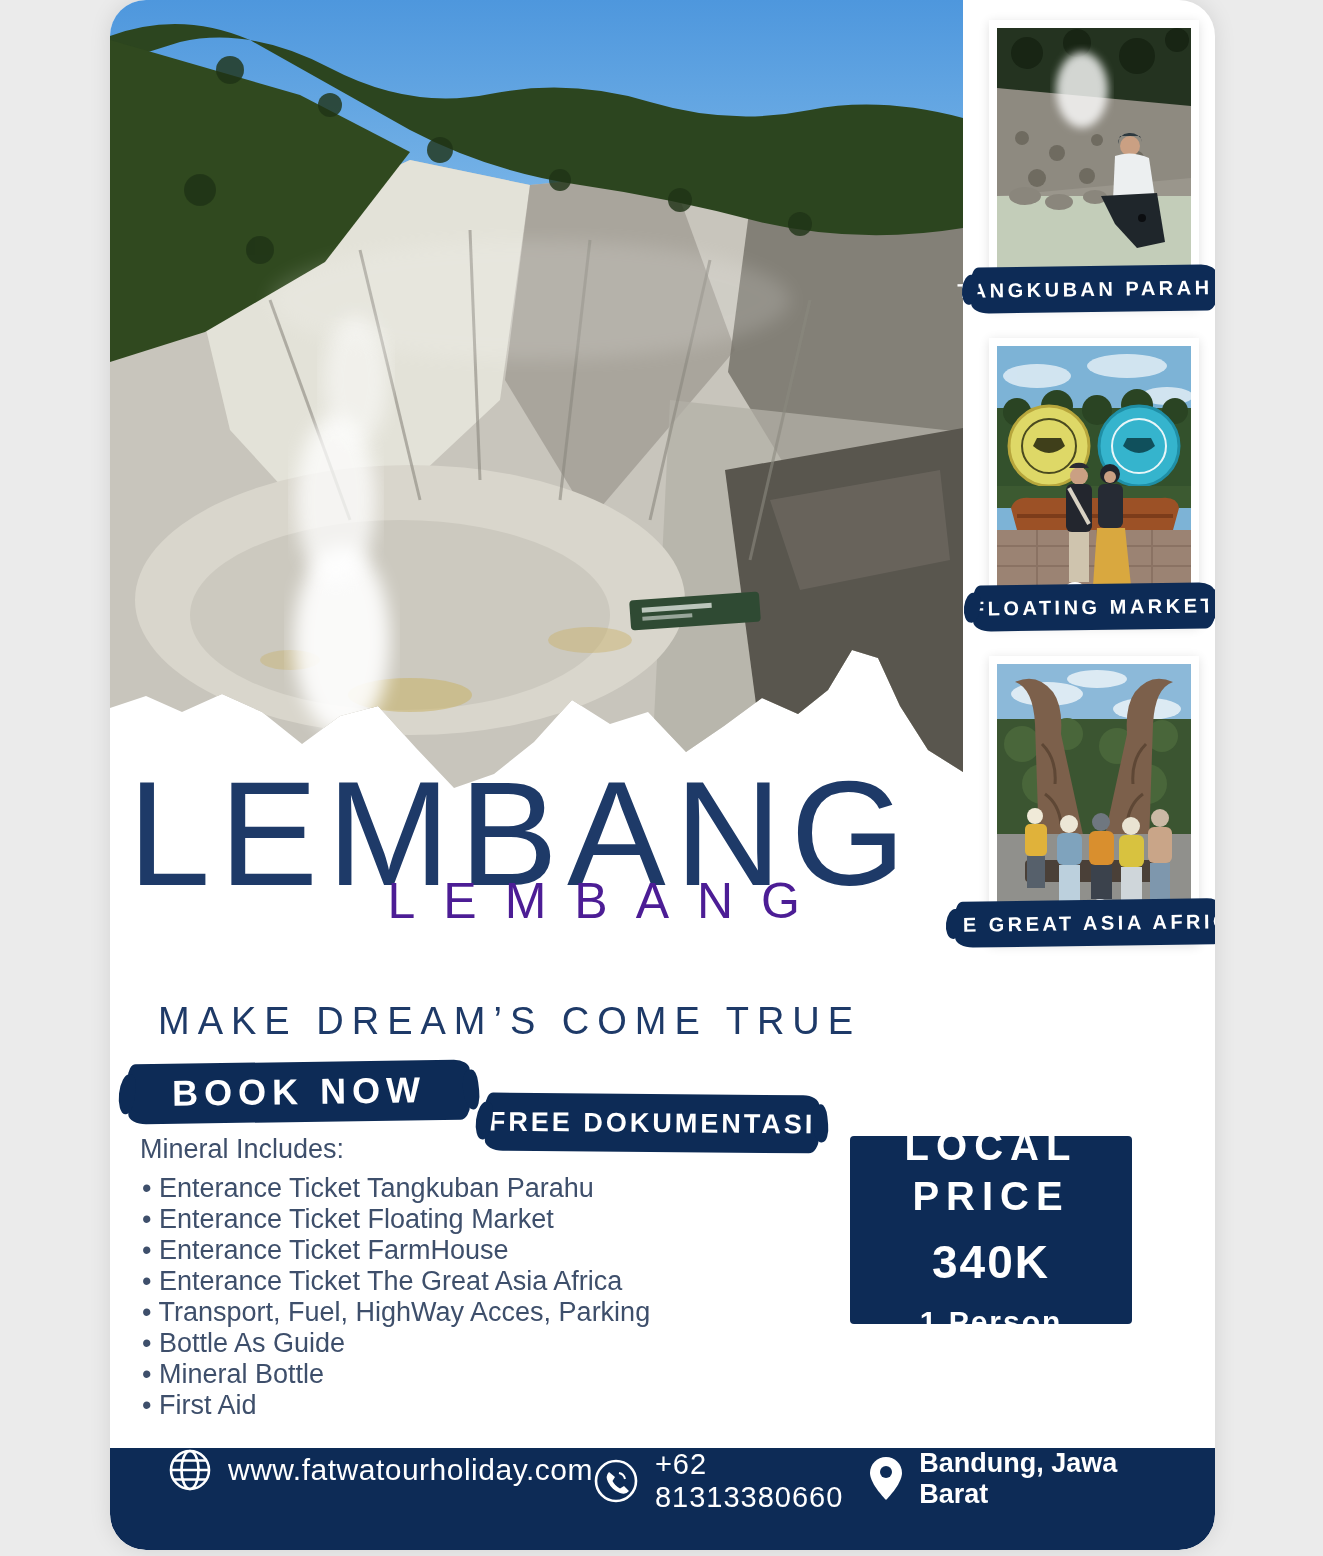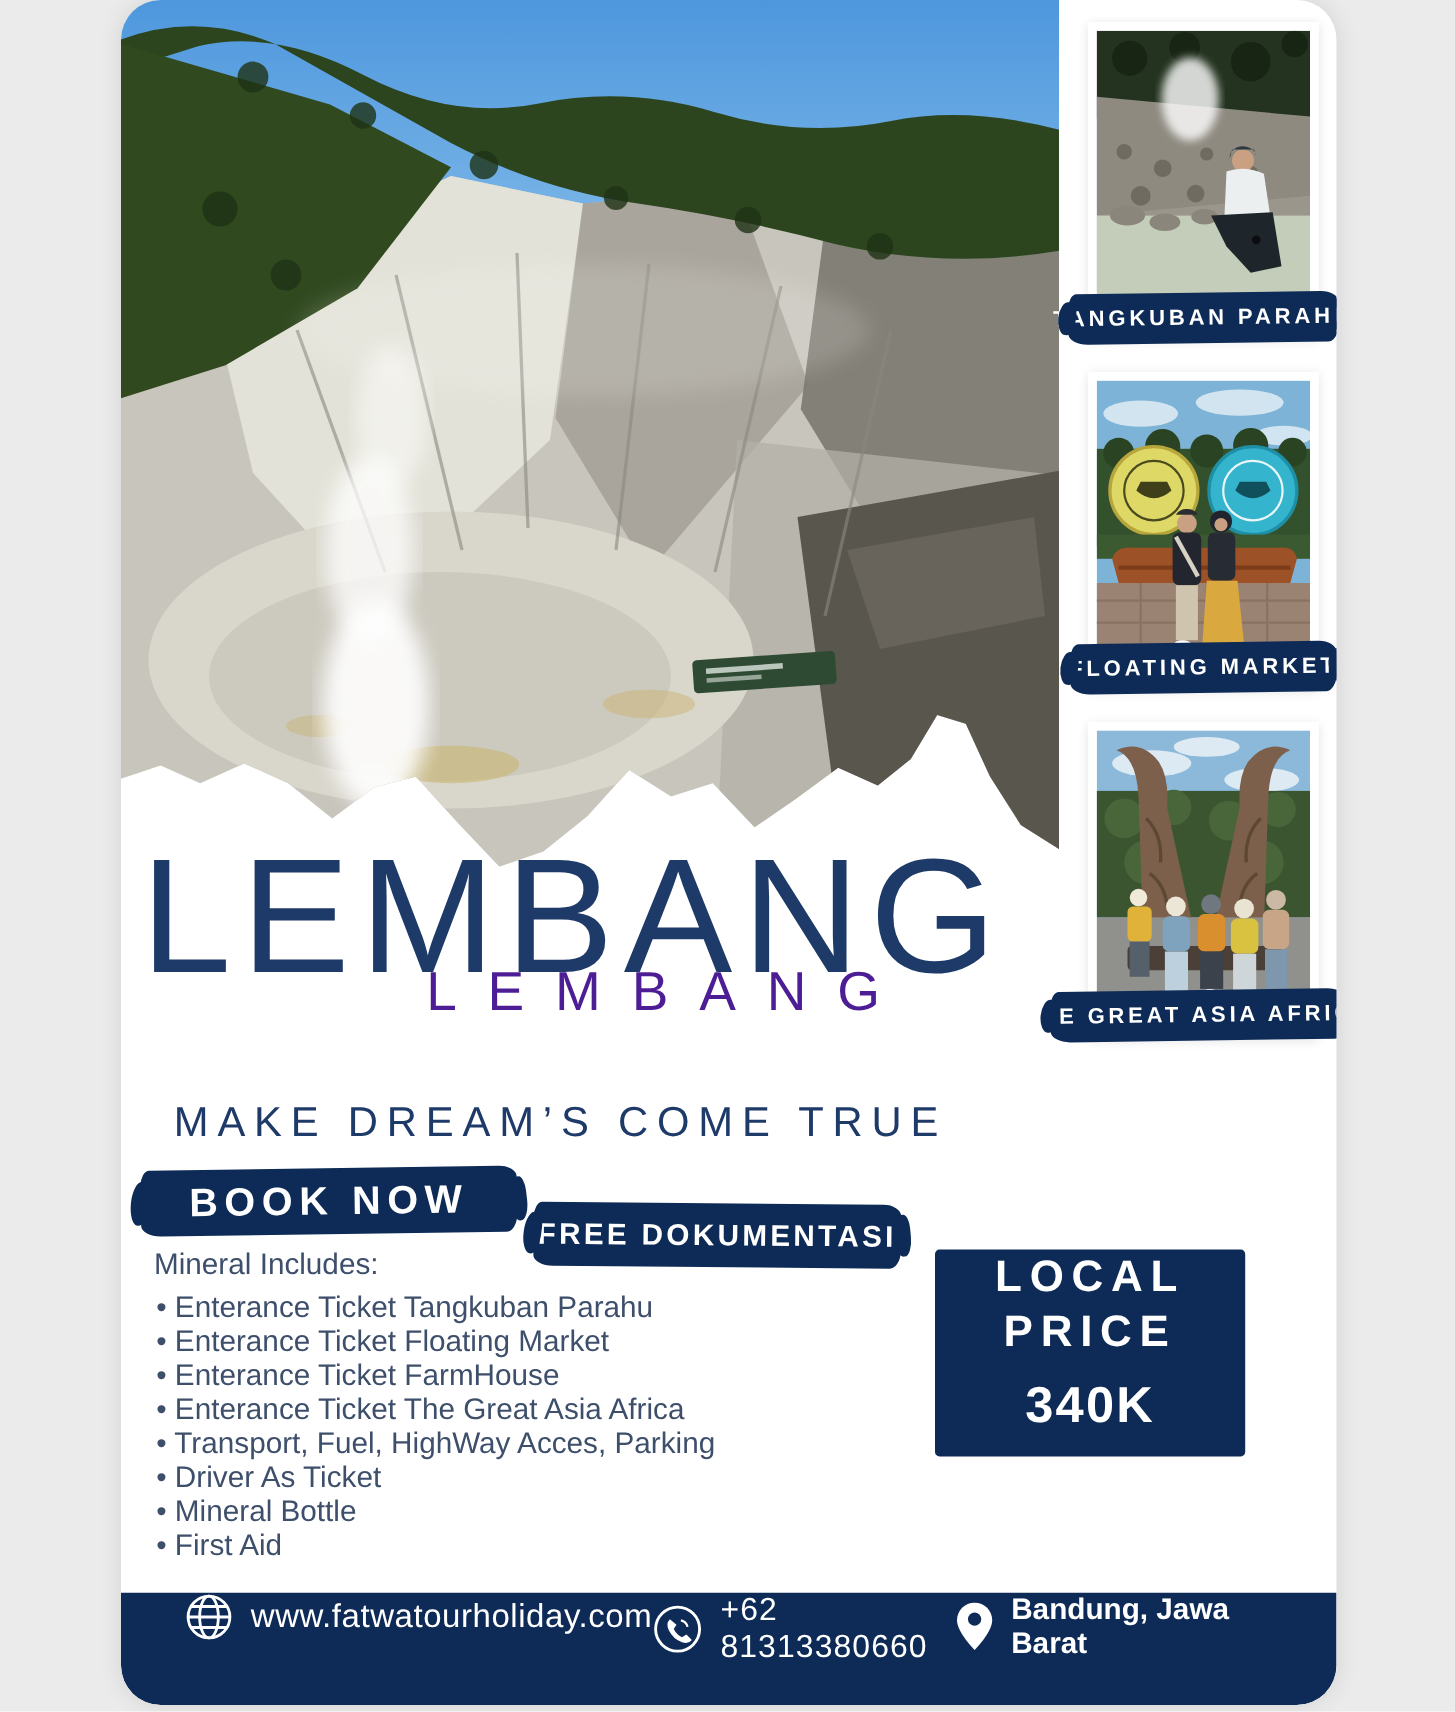--- a/index.html
+++ b/index.html
@@ -63,21 +63,21 @@
     color:#3e4f6b;font-size:27px;line-height:31px;
   }
   .package .pkg-heading{margin:0 0 8px 0;font-weight:400;}
   .package ul{list-style:none;margin:0;padding:0;}
   .package li{margin:0 0 0 2px;padding:0;}
   .package li::before{content:"• ";}
   
   .price-box{
     position:absolute;left:740px;top:1136px;width:282px;height:188px;
     background:#0d2b56;color:#ffffff;border-radius:4px;
-    display:flex;flex-direction:column;align-items:center;justify-content:flex-start;
+    display:flex;flex-direction:column;align-items:center;justify-content:center;
     text-align:center;
   }
   .price-l1,.price-l2{font-size:40px;font-weight:700;letter-spacing:7px;line-height:50px;}
   .price-amount{font-size:46px;font-weight:700;letter-spacing:2px;margin-top:14px;}
   .price-per{font-size:30px;font-weight:700;letter-spacing:2px;margin-top:16px;}
   
   .right-col{position:absolute;left:865px;top:0;width:240px;height:980px;}
   .polaroid{
     position:absolute;left:14px;width:210px;height:288px;
     background:#ffffff;box-shadow:0 2px 10px rgba(0,0,0,.12);
@@ -191,21 +191,21 @@
   <div class="brush badge-free">FREE DOKUMENTASI</div>
 
   <div class="package">
     <p class="pkg-heading">Mineral Includes:</p>
     <ul>
       <li>Enterance Ticket Tangkuban Parahu</li>
       <li>Enterance Ticket Floating Market</li>
       <li>Enterance Ticket FarmHouse</li>
       <li>Enterance Ticket The Great Asia Africa</li>
       <li>Transport, Fuel, HighWay Acces, Parking</li>
-      <li>Driver As Ticket</li>
+      <li>Bottle As Guide</li>
       <li>Mineral Bottle</li>
       <li>First Aid</li>
     </ul>
   </div>
 
   <div class="price-box">
     <div class="price-l1">LOCAL</div>
     <div class="price-l2">PRICE</div>
     <div class="price-amount">340K</div>
     <div class="price-per">1 Person</div>

